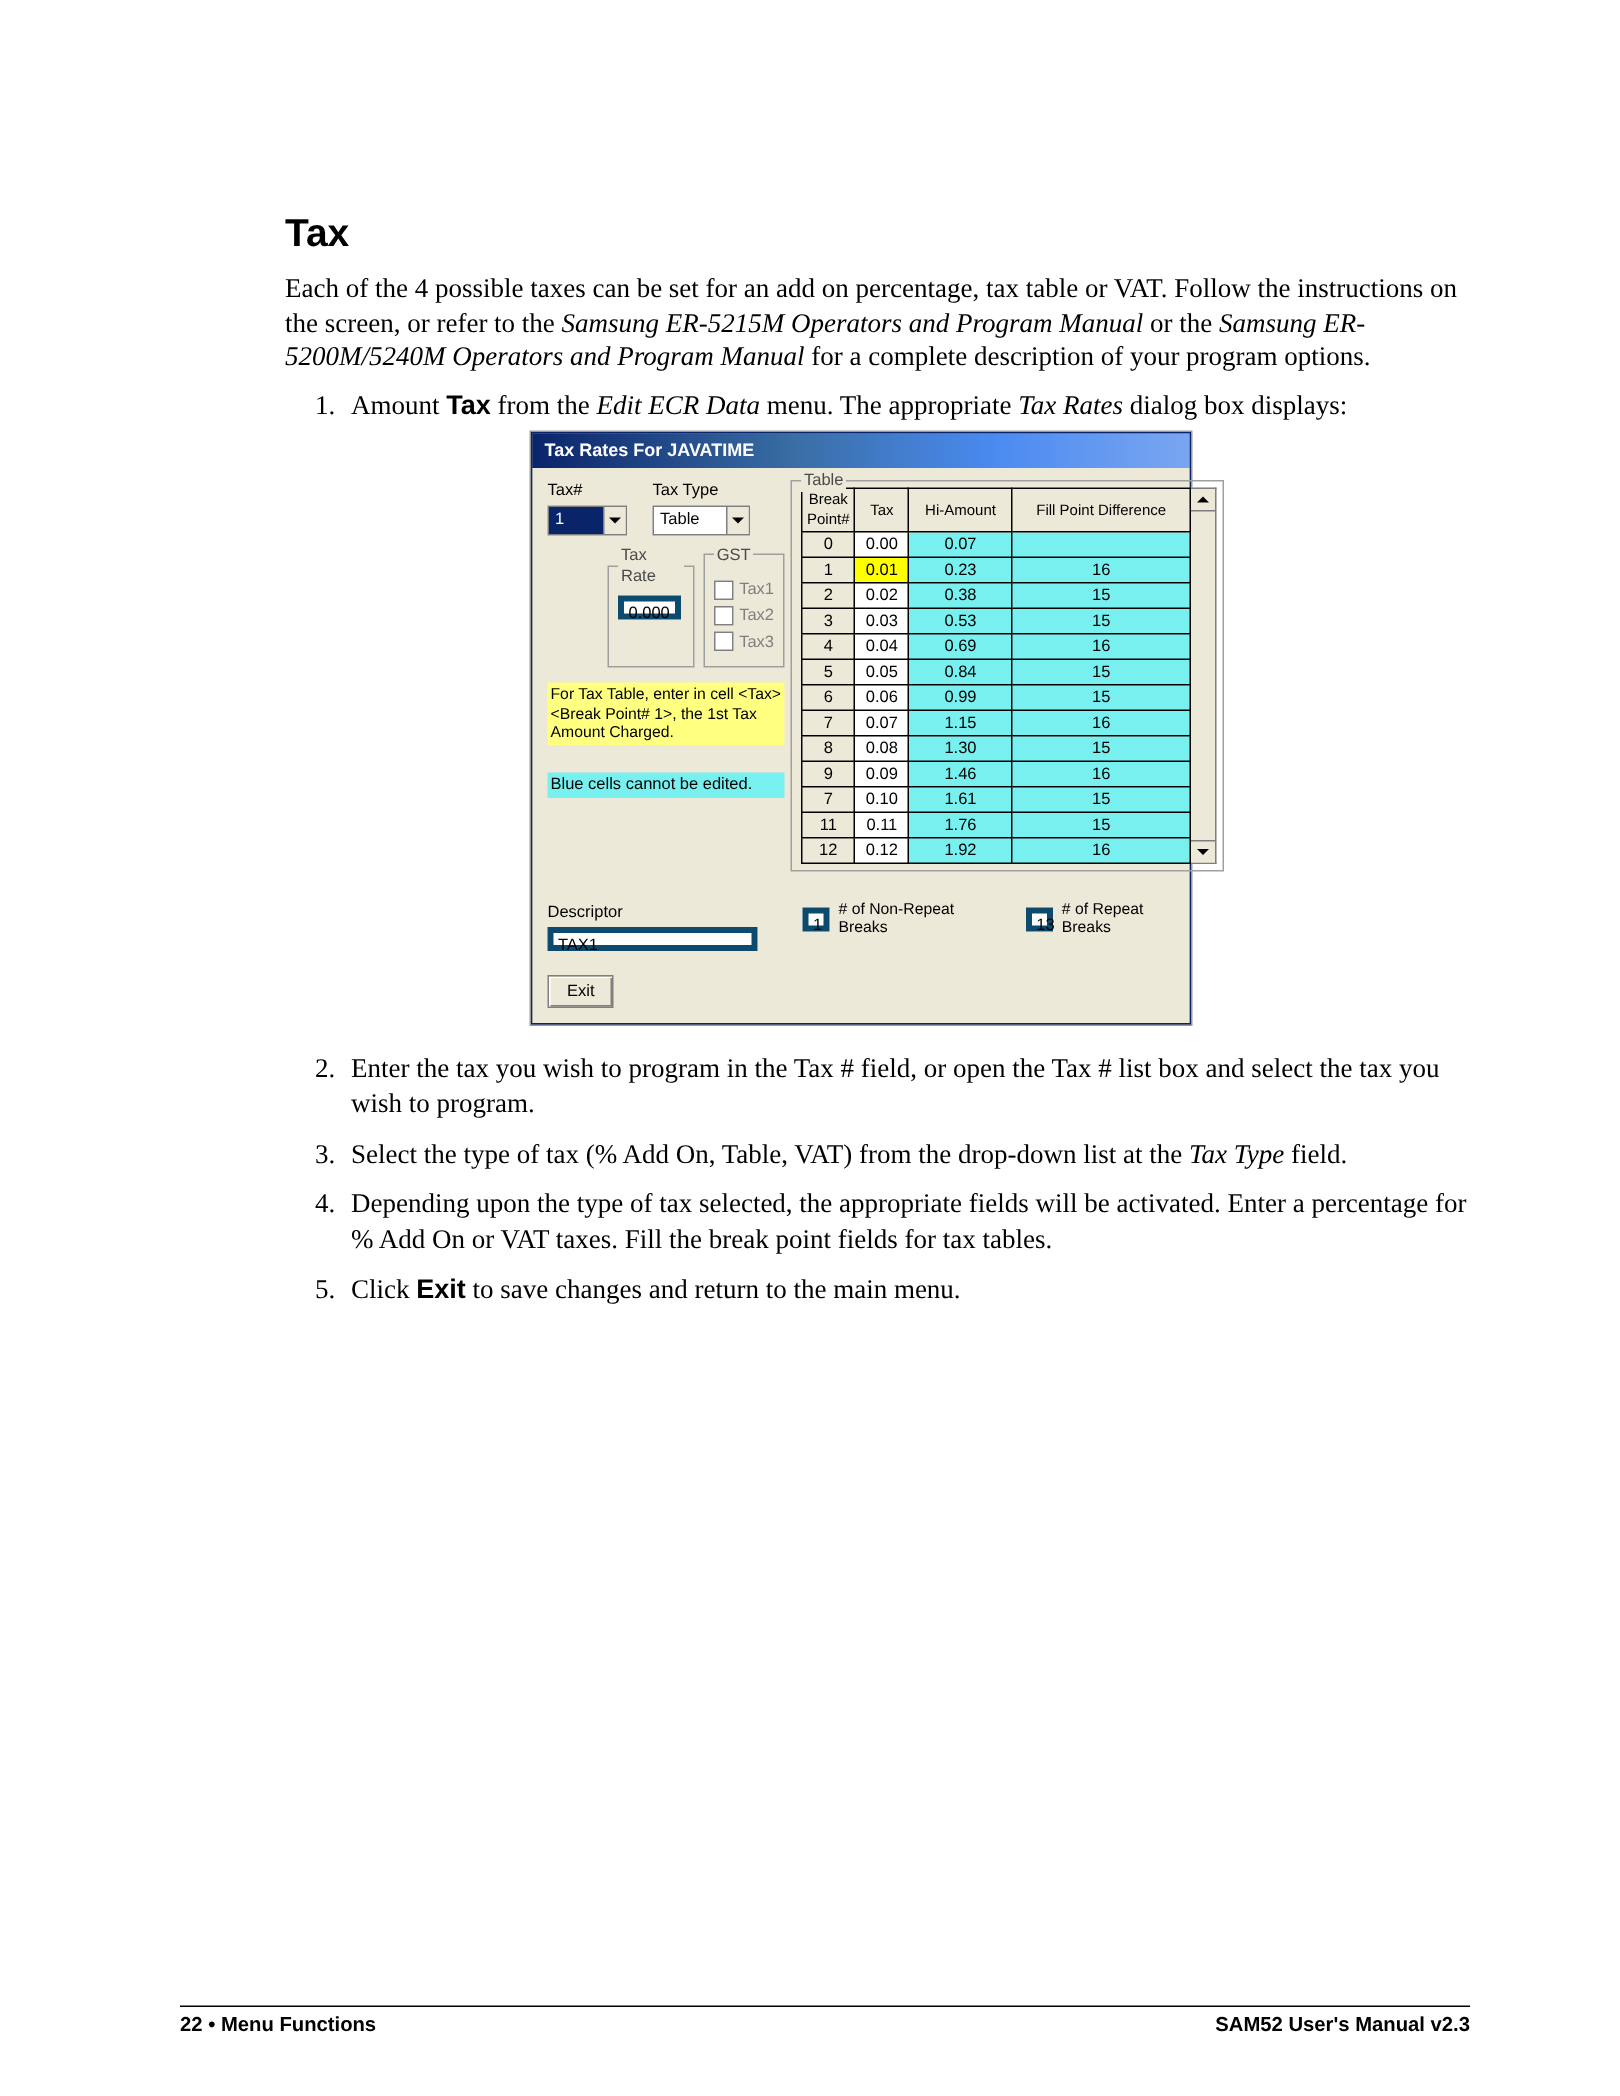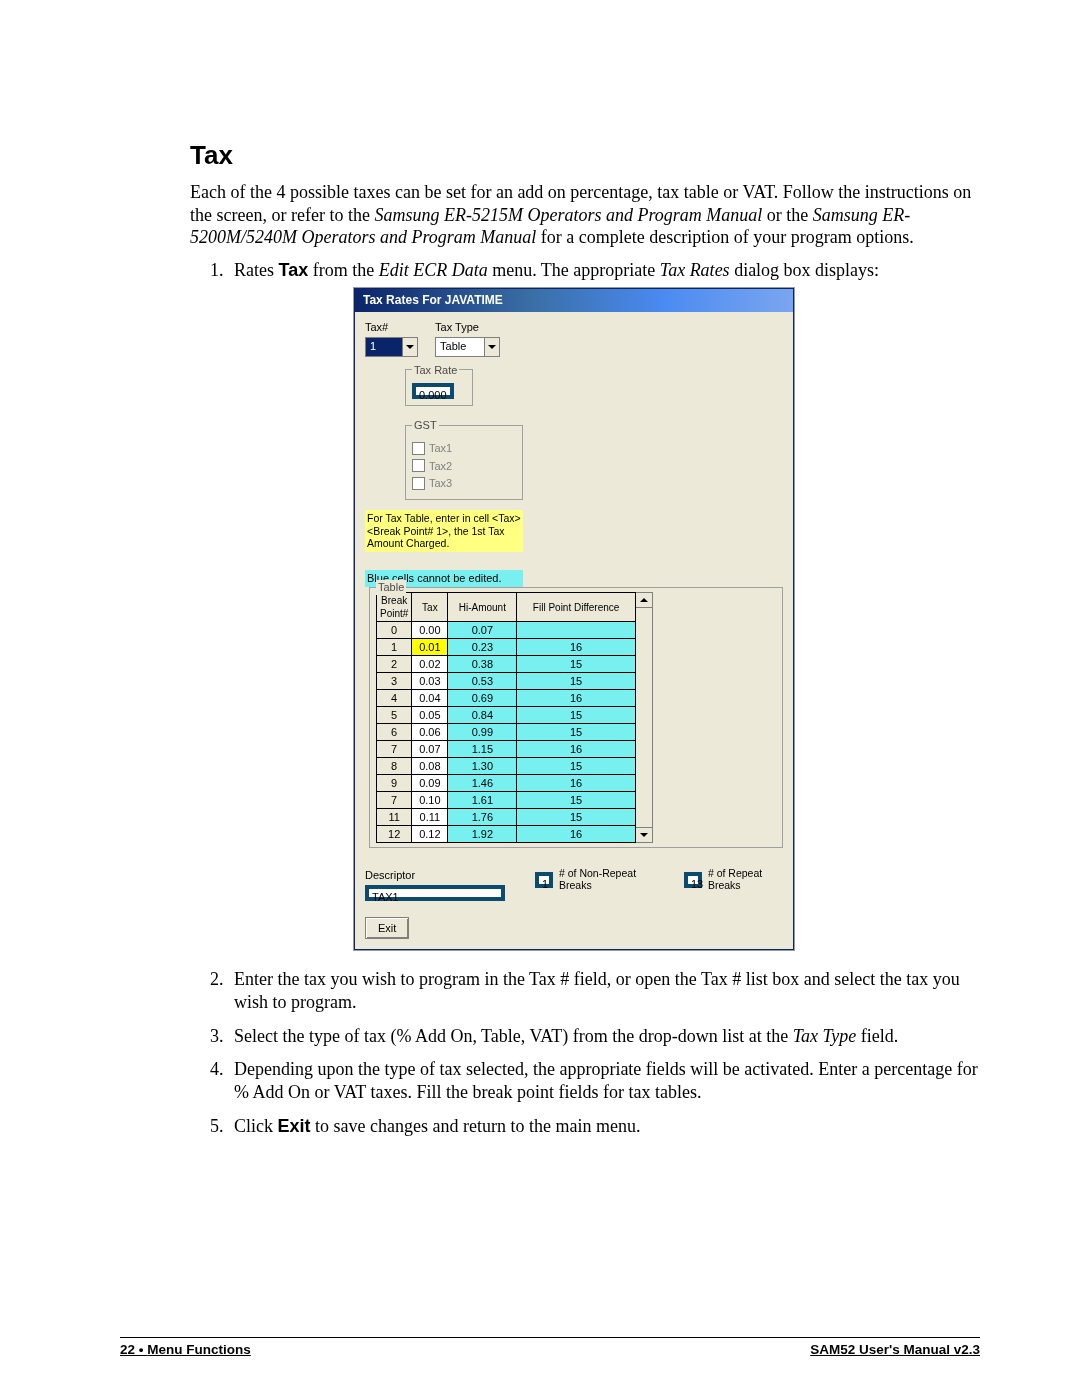--- a/index.html
+++ b/index.html
@@ -55,21 +55,21 @@
     color: #fff;
     font-weight: bold;
     padding: 4px 8px;
     font-size: 12px;
   }
   .dialog-body {
     background: #ece9d8;
     padding: 8px 10px 10px 10px;
     position: relative;
   }
-  .row { display: flex; flex-direction: column; }
+  .row { display: flex; }
   .left-col {
     width: 158px;
     flex: 0 0 158px;
   }
   .right-col {
     flex: 1;
   }
   .lbl {
     font-size: 11px;
     margin-bottom: 2px;
@@ -212,38 +212,37 @@
     bottom: 40px;
     left: 120px;
     right: 100px;
     border-top: 1.5px solid #000;
     padding-top: 4px;
     display: flex;
     justify-content: space-between;
     font-family: Arial, Helvetica, sans-serif;
     font-size: 13.5px;
     font-weight: bold;
-    text-decoration: underline;
   }
   .footer .dot { font-family: Arial; }
 </style>
 </head>
 <body>
 
 <div class="page">
 
   <h2 class="section-title">Tax</h2>
 
   <p class="intro">
     <span>Each of the 4 possible taxes can be set for an add on percentage, tax table or VAT.  Follow the instructions on the screen, or refer to the </span><span class="italic">Samsung ER-5215M Operators and Program Manual</span><span> or the </span><span class="italic">Samsung ER-5200M/5240M Operators and Program Manual</span><span> for a complete description of your program options.</span>
   </p>
 
   <ol class="steps">
     <li>
-      <span>Rates </span><span class="bold-sans">Tax</span><span> from the </span><span class="italic">Edit ECR Data</span><span> menu.  The appropriate </span><span class="italic">Tax Rates</span><span> dialog box displays:</span>
+      <span>Amount </span><span class="bold-sans">Tax</span><span> from the </span><span class="italic">Edit ECR Data</span><span> menu.  The appropriate </span><span class="italic">Tax Rates</span><span> dialog box displays:</span>
 
       <div class="dialog-wrap">
         <div class="dialog">
           <div class="titlebar">Tax Rates For JAVATIME</div>
           <div class="dialog-body">
             <div class="row">
               <div class="left-col">
                 <div>
                   <div class="field-inline" style="margin-right:14px;">
                     <span class="lbl">Tax#</span>

